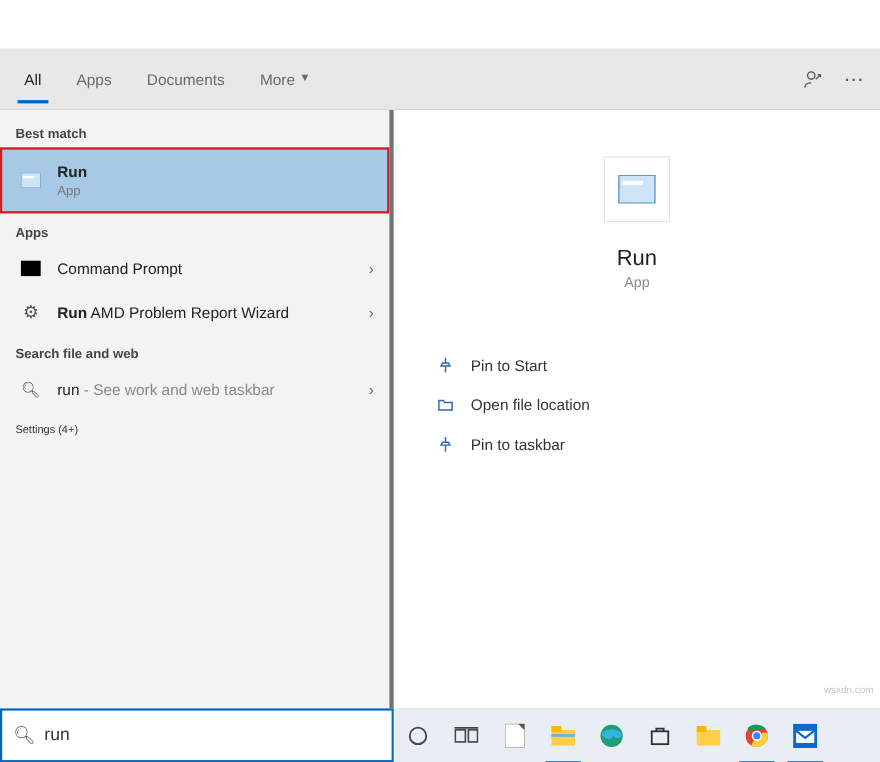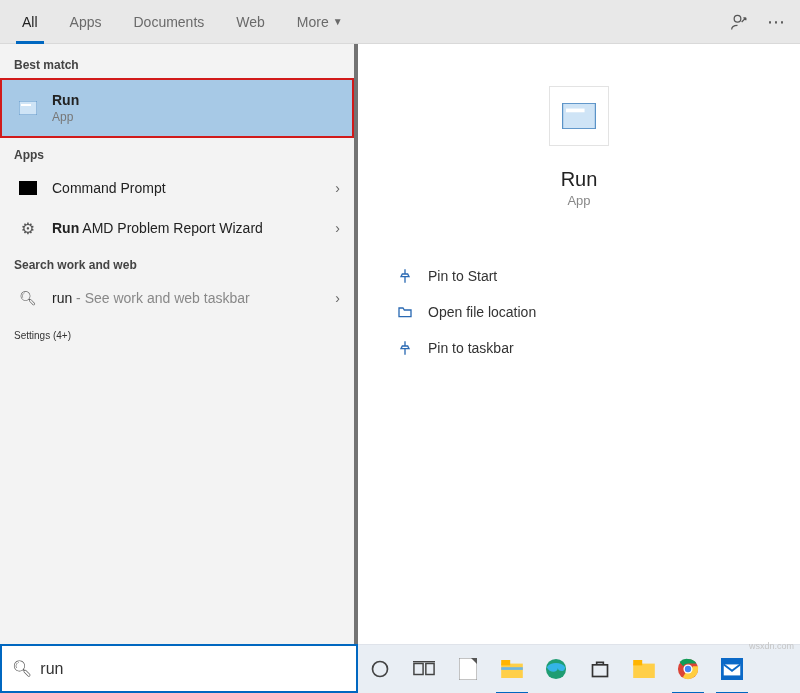--- a/index.html
+++ b/index.html
@@ -1,19 +1,19 @@
 <!DOCTYPE html>
 <html><head>
 <meta charset="utf-8">
 <style>
   * { box-sizing: border-box; margin: 0; padding: 0; font-family: "Segoe UI", Arial, sans-serif; }
   body { width: 800px; height: 693px; background: #fff; overflow: hidden; position: relative; }
 
   
-  .tabs { height: 44px; background: #e8e8e8; display: flex; align-items: center; padding: 0 6px; border-bottom: 1px solid #d9d9d9; }
+  .tabs { height: 56px; background: #e8e8e8; display: flex; align-items: center; padding: 0 6px; border-bottom: 1px solid #d9d9d9; margin-top: 44px; }
   .tab { padding: 0 16px; height: 44px; display: flex; align-items: center; font-size: 14px; color: #6a6a6a; cursor: pointer; position: relative; }
   .tab.active { color: #222; }
   .tab.active::after { content:""; position:absolute; left:10px; right:10px; bottom:0; height:3px; background:#0067c0; }
   .tab .caret { margin-left:4px; font-size:10px; }
   .tabs-spacer { flex:1; }
   .tabs-icon { width:36px; height:36px; display:flex; align-items:center; justify-content:center; font-size:18px; color:#555; cursor:pointer; }
 
   
   .panes { display:flex; height: 600px; }
   .left  { width: 358px; background:#f3f3f3; border-right:4px solid #737373; padding-top:4px; }
@@ -54,30 +54,29 @@
   .tbtn { width:44px; height:49px; display:flex; align-items:center; justify-content:center; font-size:18px; color:#333; cursor:pointer; position:relative; }
   .tbtn.active::after { content:""; position:absolute; left:6px; right:6px; bottom:0; height:2px; background:#0067c0; }
 
   
   .ico-cmd  { width:18px; height:14px; background:#000; }
   .ico-gear { font-size:16px; }
   .ico-mag  { font-size:14px; }
   svg { display:block; }
 
   
-  .wm { position:absolute; bottom:42px; right:6px; font-size:9px; color:#c5c5c5; }
+  .wm { position:absolute; bottom:61px; right:6px; font-size:9px; color:#c5c5c5; }
 </style>
 </head>
 <body>
 
 <div class="tabs">
   <div class="tab active">All</div>
   <div class="tab">Apps</div>
   <div class="tab">Documents</div>
-  <div class="tab">Web</div>
   <div class="tab">
     <span>More</span>
       <span class="caret">▼</span>
   </div>
   <div class="tabs-spacer"></div>
   <div class="tabs-icon">
     <svg width="20" height="20" viewBox="0 0 24 24" fill="none" stroke="#555" stroke-width="1.5">
       <circle cx="9" cy="8" r="4"></circle>
         <path d="M2 21c0-3 3-5 7-5"></path>
         <path d="M14 12l5-5m0 0h-3m3 0v3"></path>
@@ -114,21 +113,21 @@
       <div class="title">Command Prompt</div>
       <div class="arrow">›</div>
     </div>
 
     <div class="row">
       <div class="icon ico-gear">⚙</div>
       <div class="title"><span class="bold">Run</span><span> AMD Problem Report Wizard</span></div>
       <div class="arrow">›</div>
     </div>
 
-    <div class="section-label">Search work and web</div>
+    <div class="section-label">Search file and web</div>
 
     <div class="row">
       <div class="icon ico-mag">🔍︎</div>
       <div class="title"><span>run</span><span style="color:#888"> - See work and web taskbar</span></div>
       <div class="arrow">›</div>
     </div>
 
     <div class="settings-link">Settings (4+)</div>
   </div>
 

